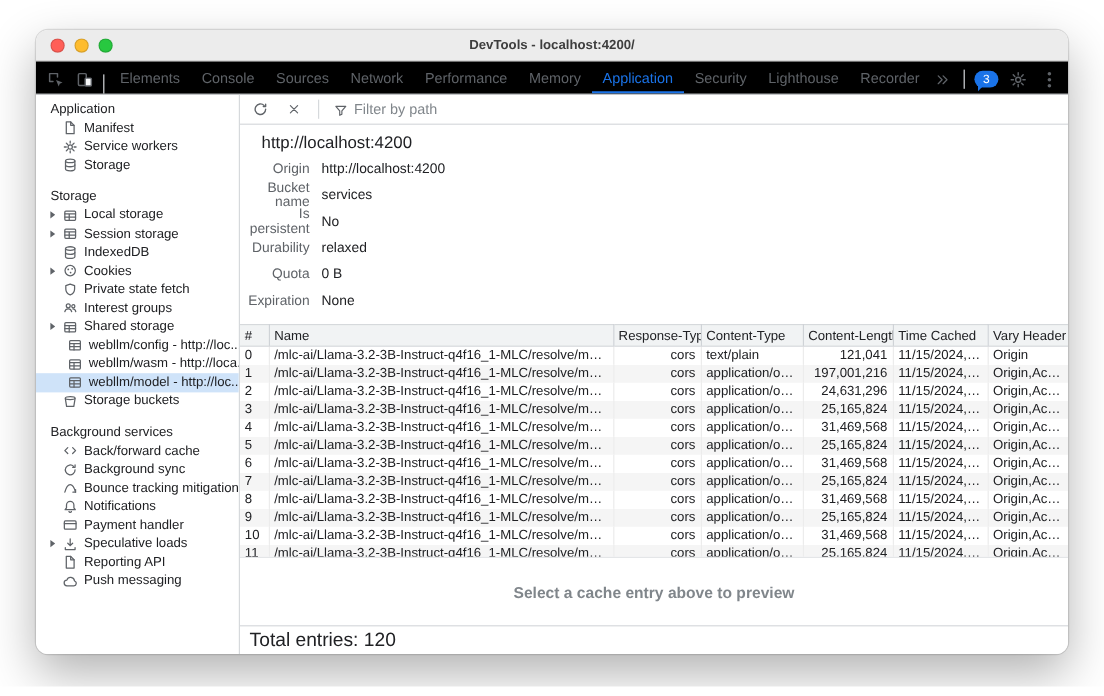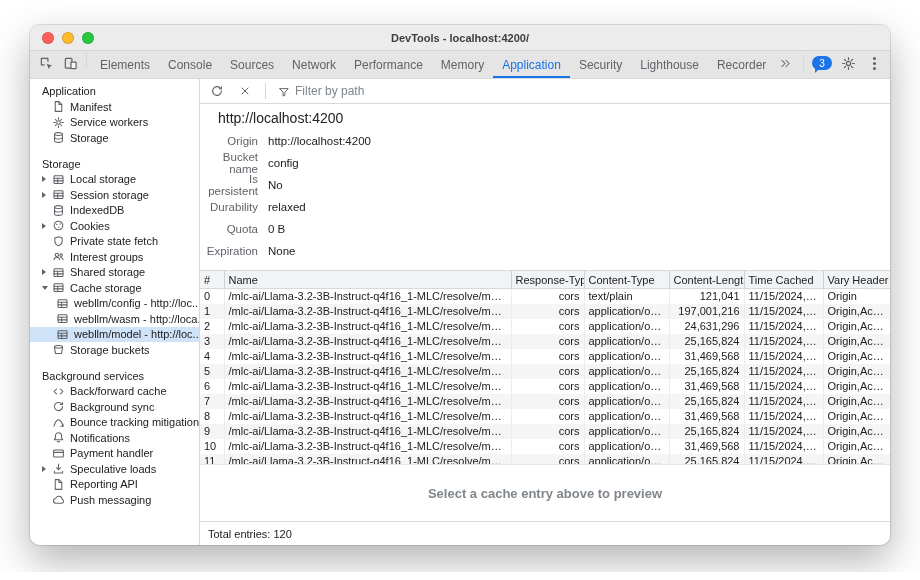--- a/index.html
+++ b/index.html
@@ -10,21 +10,21 @@
     background: #fff; border-radius: 10px; overflow: hidden;
     box-shadow: 0 16px 40px rgba(0,0,0,.30), 0 0 0 1px rgba(0,0,0,.12);
     display: flex; flex-direction: column;
   }
   
   .titlebar { flex: 0 0 26px; background: #ececec; border-bottom: 1px solid #d5d5d5; position: relative; display: flex; align-items: center; }
   .traffic { display: flex; gap: 8px; margin-left: 12px; z-index: 2; }
   .light { width: 12px; height: 12px; border-radius: 50%; border: 0.5px solid rgba(0,0,0,.15); }
   .titlebar .title { position: absolute; left: 0; right: 0; text-align: center; font-size: 11px; font-weight: bold; color: #3e3e3e; }
   
-  .tabbar { flex: 0 0 28px; background: #e5e5e5; border-bottom: 1px solid #d6d9dc; display: flex; align-items: flex-start; padding: 0 4px; }
+  .tabbar { flex: 0 0 28px; background: #000000; border-bottom: 1px solid #d6d9dc; display: flex; align-items: flex-end; padding: 0 4px; }
   .iconbtn { width: 24px; height: 24px; display: flex; align-items: center; justify-content: center; border-radius: 3px; flex: 0 0 auto; }
   .vdiv { width: 1px; height: 16px; background: #d6d9dc; margin: 0 4px; flex: 0 0 auto; }
   .tabs { display: flex; align-items: stretch; height: 100%; flex: 1; overflow: hidden; }
   .tab { display: flex; align-items: center; gap: 4px; padding: 0 9px; font-size: 12px; color: #5f6368; white-space: nowrap; }
   .tab.active { color: #1a73e8; box-shadow: inset 0 -2px 0 #1a73e8; }
   .tab-right { display: flex; align-items: center; gap: 2px; flex: 0 0 auto; }
   .badge { background: #1a73e8; color: #fff; font-size: 10px; height: 14px; min-width: 20px; border-radius: 7px; display: flex; align-items: center; justify-content: center; padding: 0 5px; position: relative; }
   .badge::after { content: ""; position: absolute; left: 3px; bottom: -3px; border: 3px solid transparent; border-top-color: #1a73e8; border-left-color: #1a73e8; }
   .kebab { width: 3px; height: 3px; border-radius: 50%; background: #5f6368; box-shadow: 0 -5px 0 #5f6368, 0 5px 0 #5f6368; }
   
@@ -54,21 +54,21 @@
   
   table.grid { width: 100%; border-collapse: collapse; table-layout: fixed; font-size: 11px; margin-top: 8px; }
   .grid th { background: #f1f3f4; font-weight: 400; color: #202124; text-align: left; height: 18px; padding: 0 4px; border-top: 1px solid #d6d9dc; border-bottom: 1px solid #d6d9dc; border-right: 1px solid #cfd3d7; white-space: nowrap; overflow: hidden; }
   .grid th:last-child { border-right: none; }
   .grid td { height: 15px; padding: 0 4px; color: #202124; white-space: nowrap; overflow: hidden; text-overflow: ellipsis; border-right: 1px solid #ececec; }
   .grid td:last-child { border-right: none; }
   .grid tbody tr:nth-child(even) { background: #f5f5f5; }
   .num { text-align: right; }
   
   .preview { flex: 1; border-top: 1px solid #e4e6e8; display: flex; align-items: center; justify-content: center; color: #80868b; font-weight: bold; font-size: 13px; }
-  .main-footer { flex: 0 0 24px; border-top: 1px solid #d6d9dc; display: flex; align-items: center; padding-left: 8px; font-size: 11px; color: #202124; }
+  .main-footer { flex: 0 0 24px; border-top: 1px solid #d6d9dc; display: flex; align-items: center; padding-left: 8px; font-size: 16px; color: #202124; }
 </style>
 </head>
 <body>
 
 <div class="desktop">
   <div class="window">
 
     <div class="titlebar">
       <div class="traffic">
         <span class="light" style="background:#ff5f57"></span>
@@ -262,32 +262,20 @@
               <span class="tri"></span>
             </span>
           <span class="sic">
               <svg class="ic" width="13" height="13" viewBox="0 0 16 16">
                 <rect x="2.5" y="3.5" width="11" height="9.5" rx="1"></rect>
                 <path d="M2.5 6.5h11M7 6.5V13M2.5 9.7h11"></path>
               </svg>
             </span>
           <span>Shared storage</span>
         </div>
-        <div class="sitem">
-          <span class="trislot">
-              <span class="tri down"></span>
-            </span>
-          <span class="sic">
-              <svg class="ic" width="13" height="13" viewBox="0 0 16 16">
-                <rect x="2.5" y="3.5" width="11" height="9.5" rx="1"></rect>
-                <path d="M2.5 6.5h11M7 6.5V13M2.5 9.7h11"></path>
-              </svg>
-            </span>
-          <span>Cache storage</span>
-        </div>
         <div class="sitem child">
           <span class="sic">
               <svg class="ic" width="13" height="13" viewBox="0 0 16 16">
                 <rect x="2.5" y="3.5" width="11" height="9.5" rx="1"></rect>
                 <path d="M2.5 6.5h11M7 6.5V13M2.5 9.7h11"></path>
               </svg>
             </span>
           <span>webllm/config - http://loc...</span>
         </div>
         <div class="sitem child">
@@ -431,21 +419,21 @@
 
         <div class="cache-area">
           <div class="origin-h">http://localhost:4200</div>
 
           <div class="meta-row">
             <span class="meta-label">Origin</span>
             <span class="meta-value">http://localhost:4200</span>
           </div>
           <div class="meta-row">
             <span class="meta-label">Bucket name</span>
-            <span class="meta-value">config</span>
+            <span class="meta-value">services</span>
           </div>
           <div class="meta-row">
             <span class="meta-label">Is persistent</span>
             <span class="meta-value">No</span>
           </div>
           <div class="meta-row">
             <span class="meta-label">Durability</span>
             <span class="meta-value">relaxed</span>
           </div>
           <div class="meta-row">

